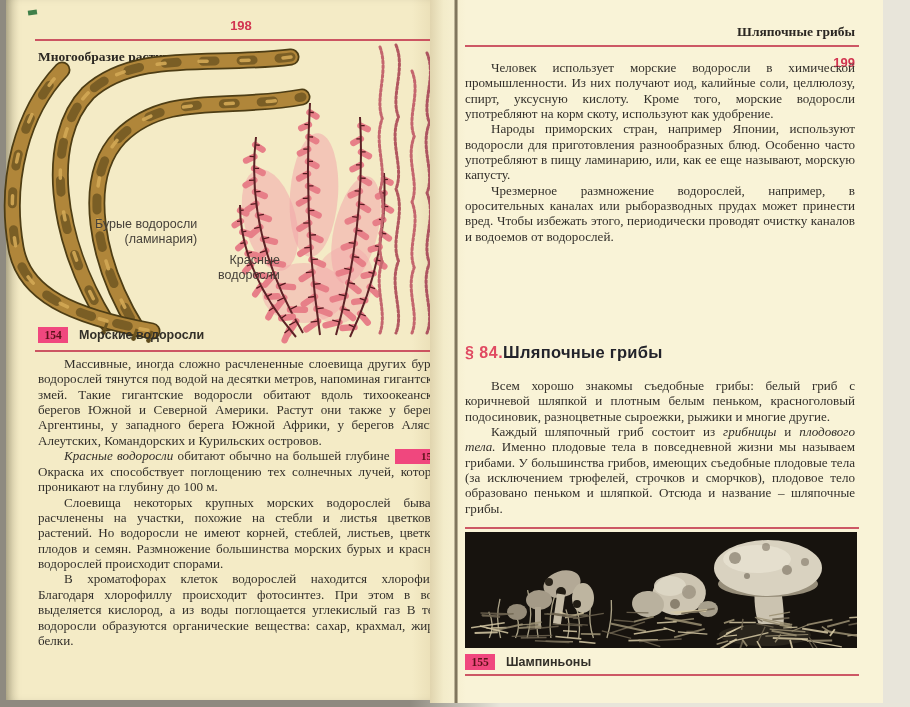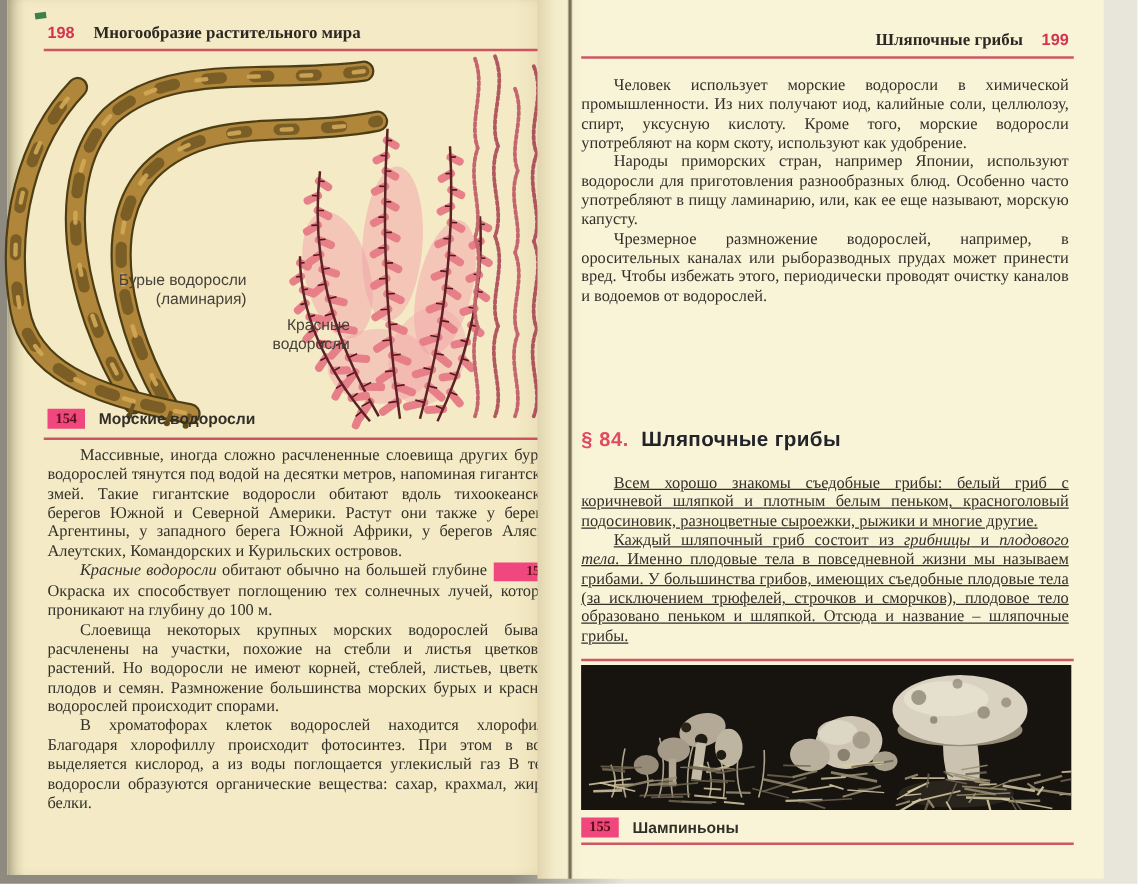--- a/index.html
+++ b/index.html
@@ -13,35 +13,35 @@
   .stage{position:relative;width:910px;height:707px;}
   .page{position:absolute;top:0;}
   .page-left{left:6px;width:451px;height:700px;
      background:linear-gradient(90deg,#e9dfb6 0,var(--pageL) 3%,var(--pageL) 90%,#e3d6ac 98%,#cdbd92 100%);
      box-shadow:inset 10px 0 14px -10px rgba(0,0,0,.5);}
   .page-right{left:430px;width:453px;height:703px;
      background:linear-gradient(90deg,#e0d4ae 0,#f3ecca 3%,var(--pageR) 8%,var(--pageR) 100%);}
   .gutter{position:absolute;left:454px;top:0;width:4px;height:703px;
      background:linear-gradient(90deg,rgba(60,45,22,.15),rgba(50,38,18,.75),rgba(60,45,22,.2));}
   .hrule{position:absolute;height:2px;background:var(--accent);opacity:.8;}
-  .hdr{position:absolute;display:flex;align-items:center;gap:15px;
-       font:bold 13.5px/16px "Liberation Serif",serif;color:var(--head);}
+  .hdr{position:absolute;display:flex;align-items:flex-end;gap:15px;
+       font:bold 13.5px/16px "Liberation Serif",serif;color:var(--head);flex-direction:column;}
   .pgnum{font:bold 13px/16px "Liberation Sans",sans-serif;color:#d23450;}
   .body-text{position:absolute;text-align:justify;color:var(--ink);
        font:13.1px/15.35px "Liberation Serif",serif;}
   .body-text p{margin:0;text-indent:26px;}
   .fig-label{position:absolute;font:12.5px/15px "Liberation Sans",sans-serif;color:#46413a;}
   .cap-row{position:absolute;display:flex;align-items:center;gap:11px;
        font:bold 12.5px/15px "Liberation Sans",sans-serif;color:#322f28;}
   .badge{display:inline-block;min-width:30px;height:16px;background:var(--badge);
        color:#5c1118;font:bold 11.5px/16px "Liberation Serif",serif;text-align:center;}
   .badge-inline{display:inline-block;min-width:27px;height:15px;background:var(--badge);
        color:#5c1118;font:bold 11px/15px "Liberation Serif",serif;text-align:center;
        margin:0 1px;}
-  .sec-head{position:absolute;display:flex;align-items:flex-start;gap:10px;}
+  .sec-head{position:absolute;display:flex;align-items:flex-start;}
   .sec-num{font:bold 16px/19px "Liberation Sans",sans-serif;color:#e04a62;letter-spacing:.5px;}
   .sec-title{font:bold 16.5px/19px "Liberation Sans",sans-serif;color:#23232b;letter-spacing:.3px;}
   .photo{position:absolute;background:#17130e;}
   .photo svg{display:block;}
   .green-mark{position:absolute;width:9px;height:5px;background:#3f7f49;transform:rotate(-8deg);}
   svg{overflow:visible;}
   i{font-style:italic;}
 </style>
 </head>
 <body>
@@ -276,21 +276,21 @@
       <p>Человек использует морские водоросли в химической промышленности. Из них получают иод, калийные соли, целлюлозу, спирт, уксусную кислоту. Кроме того, морские водоросли употребляют на корм скоту, используют как удобрение.</p>
       <p>Народы приморских стран, например Японии, используют водоросли для приготовления разнообразных блюд. Особенно часто употребляют в пищу ламинарию, или, как ее еще называют, морскую капусту.</p>
       <p>Чрезмерное размножение водорослей, например, в оросительных каналах или рыборазводных прудах может принести вред. Чтобы избежать этого, периодически проводят очистку каналов и водоемов от водорослей.</p>
     </div>
 
     <div class="sec-head" style="left:35px;top:343px;">
       <span class="sec-num">§ 84.</span>
       <span class="sec-title">Шляпочные грибы</span>
     </div>
 
-    <div class="body-text" style="left:35px;top:378px;width:390px;text-decoration:underline;">
+    <div class="body-text" style="left:35px;top:378px;width:390px;">
       <p>Всем хорошо знакомы съедобные грибы: белый гриб с коричневой шляпкой и плотным белым пеньком, красноголовый подосиновик, разноцветные сыроежки, рыжики и многие другие.</p>
       <p><span>Каждый шляпочный гриб состоит из </span><i>грибницы</i><span> и </span><i>плодового тела.</i><span> Именно плодовые тела в повседневной жизни мы называем грибами. У большинства грибов, имеющих съедобные плодовые тела (за исключением трюфелей, строчков и сморчков), плодовое тело образовано пеньком и шляпкой. Отсюда и название – шляпочные грибы.</span></p>
     </div>
 
     <div class="hrule" style="left:35px;top:527px;width:394px;"></div>
 
     <div class="photo" style="left:35px;top:532px;width:392px;height:116px;">
       <svg id="photo-svg" viewBox="0 0 392 116" width="392" height="116" style="overflow:hidden;">
         <rect width="392" height="116" fill="#17130e"></rect>
         <g id="straw">

